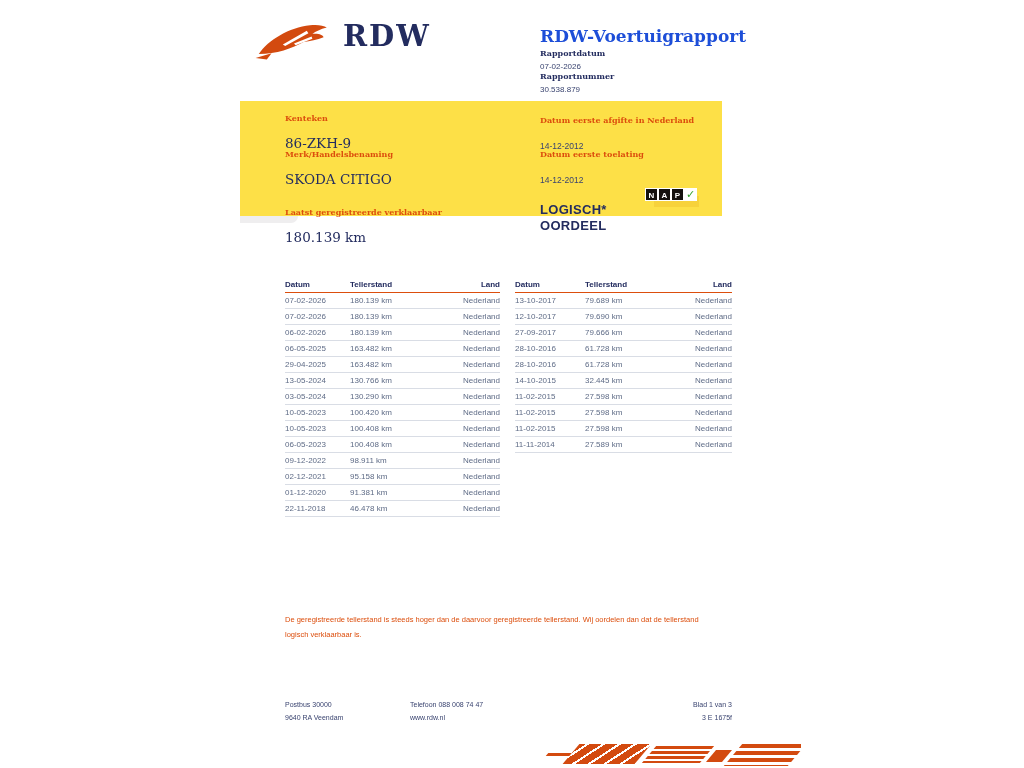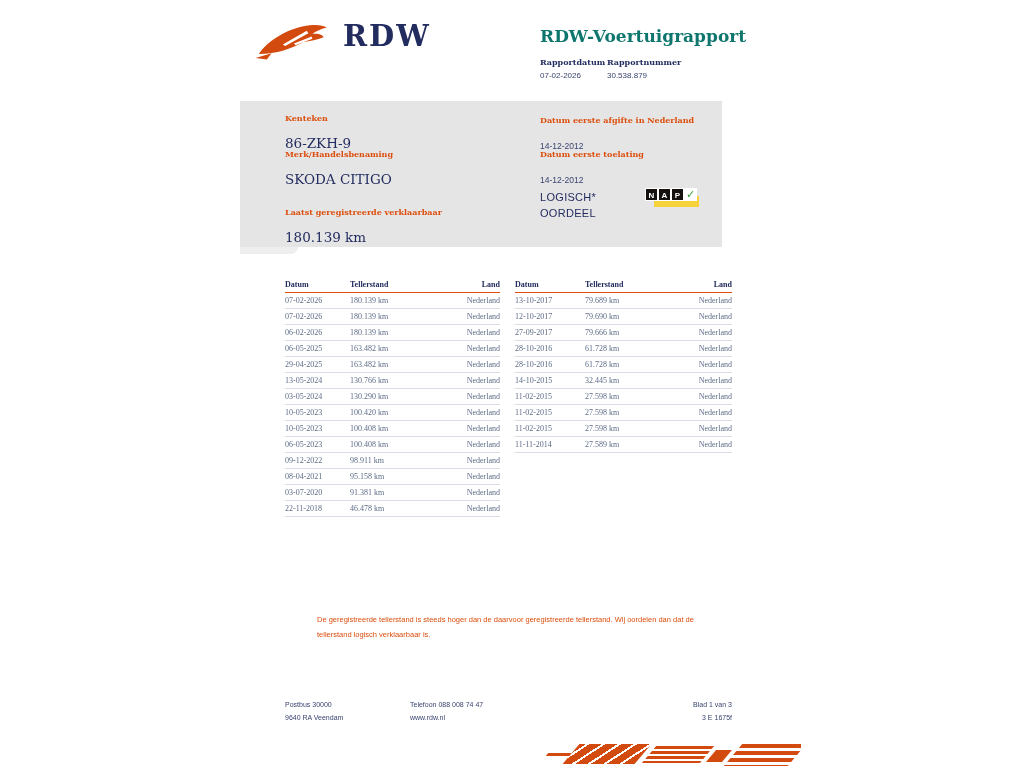--- a/index.html
+++ b/index.html
@@ -17,52 +17,52 @@
   .logo-wrap { position:absolute; left:253px; top:18px; display:flex; align-items:flex-start; }
   .logo-bird { width:82px; height:44px; }
   .logo-text {
     font-family:"DejaVu Serif","Liberation Serif",serif;
     font-weight:bold; font-size:29px; color:#232C5F;
     letter-spacing:2px; margin-left:8px; margin-top:1px;
   }
   .doc-title {
     position:absolute; left:540px; top:26px;
     font-family:"DejaVu Serif","Liberation Serif",serif;
-    font-weight:bold; font-size:17px; color:#0f766e;
-  }
-  .report-meta { position:absolute; left:540px; top:57px; display:flex; }
+    font-weight:bold; font-size:17px; color:#1d4ed8;
+  }
+  .report-meta { position:absolute; left:540px; top:48px; display:flex;flex-direction:column; }
   .meta-col1 { width:67px; }
   .meta-label {
     font-family:"DejaVu Serif","Liberation Serif",serif;
     font-weight:bold; font-size:8px; color:#232C5F;
   }
   .meta-value { font-size:8px; color:#3A4470; margin-top:4px; }
 
   
   .panel {
-    position:absolute; left:240px; top:101px; width:482px; height:146px;
-    background:#e5e5e5;
+    position:absolute; left:240px; top:101px; width:482px; height:115px;
+    background:#fde047;
   }
   .panel::after {
     content:""; position:absolute; left:0; top:100%;
     width:58px; height:7px; background:#EFEEEF;
     border-bottom-right-radius:9px;
   }
   .field-label {
     font-family:"DejaVu Serif","Liberation Serif",serif;
     font-weight:bold; font-size:8px; color:#DC4E0D;
   }
   .field-value-lg {
     font-family:"DejaVu Serif","Liberation Serif",serif;
     font-size:13.5px; color:#232C5F; margin-top:12px;
   }
   .field-value-sm { font-size:8.5px; color:#3A4470; margin-top:16px; }
   .judgement {
-    font-weight:normal; font-size:11px; line-height:16px;
-    color:#232C5F; letter-spacing:0.3px;
+    font-weight:bold; font-size:13px; line-height:16px;
+    color:#232C5F; letter-spacing:0.3px;margin-top:13px;
   }
   
   .nap { position:absolute; left:405px; top:85px; width:56px; height:24px; }
   .nap-yellow { position:absolute; left:9px; top:10px; width:45px; height:11px; background:#F7D23B; }
   .nap-tile {
     position:absolute; top:2px; width:13px; height:13px; background:#14110e;
     color:#ffffff; font-size:8px; font-weight:bold; text-align:center; line-height:13px;
     border:1.5px solid #ffffff;
   }
   .nap-n { left:0; } .nap-a { left:13px; } .nap-p { left:26px; }
@@ -71,36 +71,36 @@
     color:#33A02C; font-size:11px; font-weight:bold; text-align:center; line-height:13px;
   }
 
   
   .tables { position:absolute; left:285px; top:279px; width:447px; }
   .section-title {
     font-family:"DejaVu Serif","Liberation Serif",serif;
     font-weight:bold; font-size:8.5px; color:#DC4E0D; margin-bottom:5px;
   }
   .tables-row { display:flex; align-items:flex-start; }
-  table { border-collapse:collapse; table-layout:fixed; font-size:8px; color:#5E6B86;font-family:Liberation Serif, serif; }
+  table { border-collapse:collapse; table-layout:fixed; font-size:8px; color:#5E6B86; }
   .t-left  { width:215px; margin-right:15px; }
   .t-right { width:217px; }
   .t-left  col:nth-child(1){width:65px;} .t-left  col:nth-child(2){width:94px;} .t-left  col:nth-child(3){width:56px;}
   .t-right col:nth-child(1){width:70px;} .t-right col:nth-child(2){width:90px;} .t-right col:nth-child(3){width:57px;}
   th {
     text-align:left; font-size:8px; font-weight:bold; color:#232C5F;
     padding:1px 0 3px 0; border-bottom:1.5px solid #DC4E0D;
   }
   td { padding:3px 0; border-bottom:1px solid #D9DDE5; }
   .col-land, th.col-land { text-align:right; }
 
   
   .footnote { position:absolute; left:285px; top:605px; width:428px; }
   .footnote-heading { font-weight:bold; font-size:9.5px; color:#232C5F; }
-  .footnote-body { font-size:7.5px; color:#DC4E0D; margin-top:7px; line-height:15px;margin-left:32px; }
+  .footnote-body { font-size:7.5px; color:#DC4E0D; margin-top:7px; line-height:15px; }
 
   
   .footer { position:absolute; left:285px; top:701px; width:447px; display:flex; font-size:7px; color:#3A4470; }
   .f-col1 { width:125px; } .f-col2 { flex:1; } .f-col3 { text-align:right; }
   .f-line + .f-line { margin-top:6px; }
 
   
   .pattern { position:absolute; left:545px; top:742px; width:256px; height:26px; overflow:hidden; }
   .pat { position:absolute; transform:skewX(-40deg); background:#D34A0F; }
   .pat-dash  { left:2px;  top:11px; width:36px; height:3px; }
@@ -243,26 +243,26 @@
               <td>06-05-2023</td>
               <td>100.408 km</td>
               <td class="col-land">Nederland</td>
             </tr>
             <tr>
               <td>09-12-2022</td>
               <td>98.911 km</td>
               <td class="col-land">Nederland</td>
             </tr>
             <tr>
-              <td>08-04-2021</td>
+              <td>02-12-2021</td>
               <td>95.158 km</td>
               <td class="col-land">Nederland</td>
             </tr>
             <tr>
-              <td>03-07-2020</td>
+              <td>01-12-2020</td>
               <td>91.381 km</td>
               <td class="col-land">Nederland</td>
             </tr>
             <tr>
               <td>22-11-2018</td>
               <td>46.478 km</td>
               <td class="col-land">Nederland</td>
             </tr>
           </tbody>
       </table>

